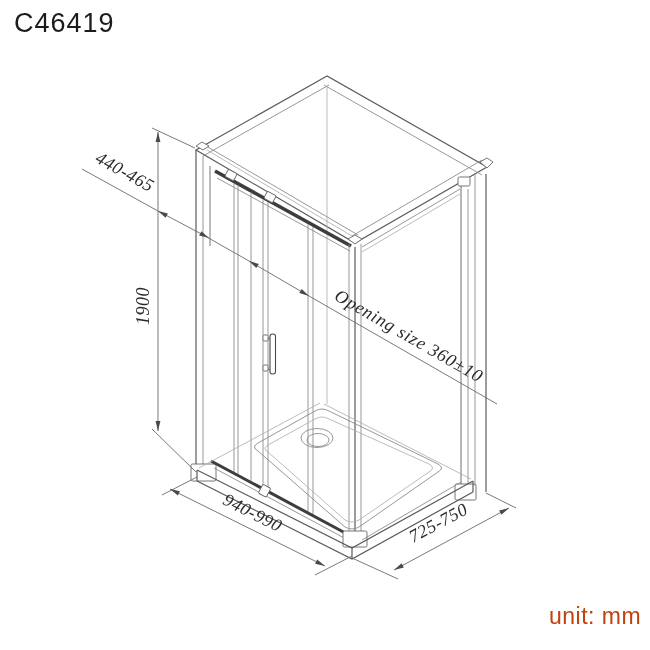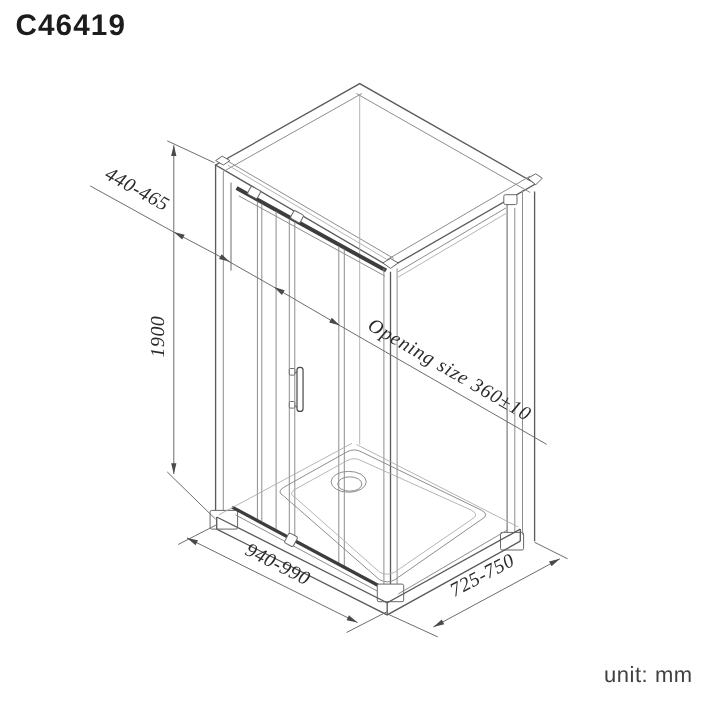--- a/index.html
+++ b/index.html
@@ -5,25 +5,25 @@
   html,body{margin:0;padding:0;background:#fff;}
   .page{
     position:relative;
     width:650px;height:650px;
     background:#ffffff;
     font-family:"Liberation Sans", sans-serif;
     overflow:hidden;
   }
   .title{
     position:absolute;left:14px;top:8px;
-    font-size:27px;color:#1c1c1c;letter-spacing:1px;font-weight:bold;
+    font-size:27px;color:#1c1c1c;letter-spacing:1px;
   }
   .unit{
     position:absolute;left:549px;top:603px;
-    font-size:20px;color:#404040;letter-spacing:0.5px;
+    font-size:23px;color:#c2410c;letter-spacing:0.5px;
   }
   svg{position:absolute;left:0;top:0;}
   .ln-main{stroke:#5a5a5a;stroke-width:1.2;fill:none;}
   .ln-med{stroke:#6f6f6f;stroke-width:1.0;fill:none;}
   .ln-thin{stroke:#8c8c8c;stroke-width:0.9;fill:none;}
   .ln-faint{stroke:#ababab;stroke-width:0.8;fill:none;}
   .ln-rail{stroke:#3d3d3d;stroke-width:3.6;fill:none;}
   .ln-rail2{stroke:#3d3d3d;stroke-width:3.0;fill:none;}
   .ln-dim{stroke:#6a6a6a;stroke-width:0.9;fill:none;}
   .cap{fill:#ffffff;stroke:#666666;stroke-width:0.9;}

